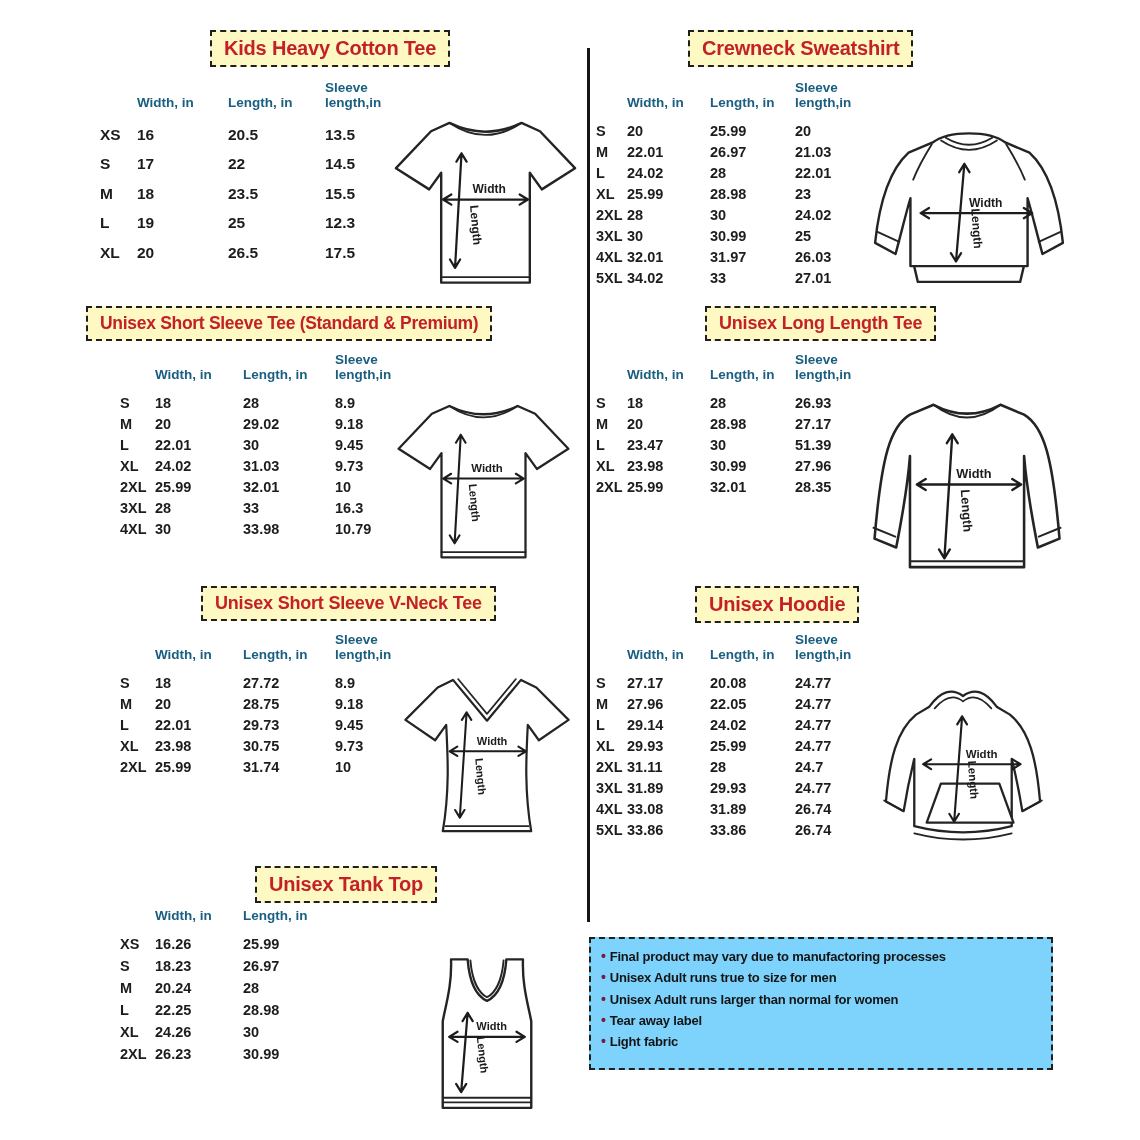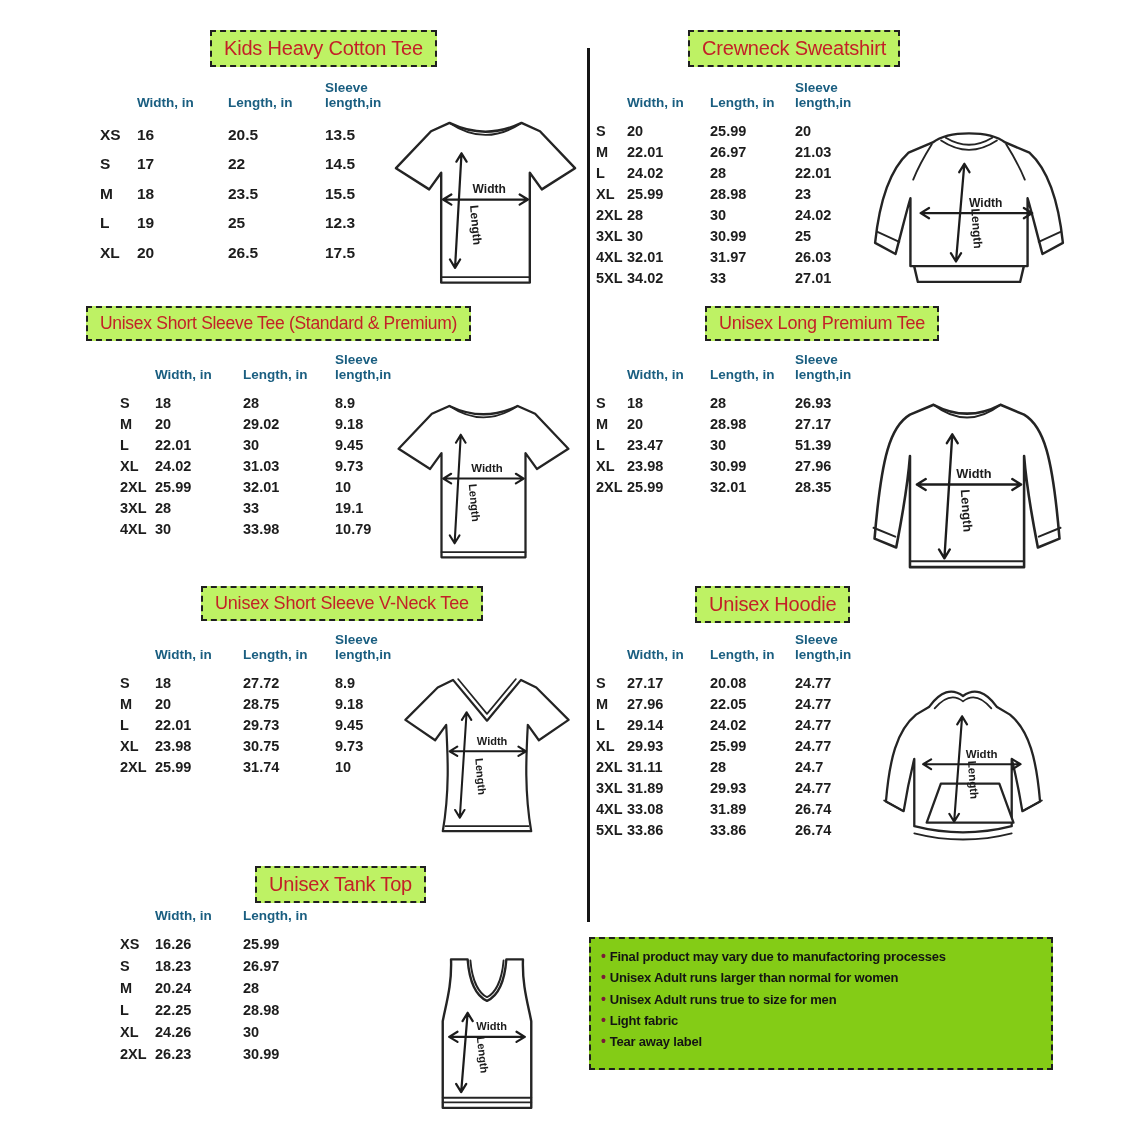--- a/index.html
+++ b/index.html
@@ -14,24 +14,24 @@
     width:1140px;height:1140px;background:#ffffff;
     font-family:"Liberation Sans", sans-serif;color:var(--ink);
     position:relative;overflow:hidden;
   }
   .abs{position:absolute;}
   .title-box{
     position:absolute;
     border:2.5px dashed #1f1f1f;
     padding:5px 12px;
     color:var(--red);
-    font-weight:normal;
+    font-weight:bold;
     font-size:20px;
     white-space:nowrap;
-    background:#bef264;
+    background:#fef9c3;
     letter-spacing:-0.2px;
   }
   .title-sm{font-size:17.5px;letter-spacing:-0.3px;}
   .title-md{font-size:18px;}
   .divider{
     position:absolute;left:587px;top:48px;width:3px;height:874px;
     background:#151515;
   }
   table.tbl{border-collapse:collapse;table-layout:fixed;}
   table.tbl th{
@@ -64,21 +64,21 @@
   .sec-right tbody td{height:21px;}
 
   .sec-tank th:nth-child(1),.sec-tank td:nth-child(1){width:35px;}
   .sec-tank th:nth-child(2),.sec-tank td:nth-child(2){width:88px;}
   .sec-tank th:nth-child(3),.sec-tank td:nth-child(3){width:92px;}
   .sec-tank tbody td{height:22px;}
 
   .notes-box{
     position:absolute;left:589px;top:937px;width:464px;height:133px;
     border:2.5px dashed #1f1f1f;box-sizing:border-box;
-    padding:7px 10px 0 10px;background:#84cc16;overflow:hidden;
+    padding:7px 10px 0 10px;background:#7dd3fc;overflow:hidden;
   }
   .note{
     font-size:13px;font-weight:bold;letter-spacing:-0.2px;
     line-height:20.3px;white-space:nowrap;color:#141414;
   }
   .note .dot{color:var(--maroon);margin-right:4px;font-size:14px;}
 
   svg.garment{position:absolute;}
   svg.garment .cloth{fill:#ffffff;stroke:#242424;stroke-width:2.6;stroke-linejoin:round;stroke-linecap:round;}
   svg.garment .thin{fill:none;stroke:#242424;stroke-width:2;stroke-linejoin:round;stroke-linecap:round;}
@@ -86,21 +86,21 @@
   svg.garment text{font-family:"Liberation Sans",sans-serif;font-weight:bold;font-size:13px;fill:#1c1c1c;}
 </style>
 </head>
 <body>
 
 <div class="divider"></div>
 
 <div class="title-box" style="left:210px;top:30px;">Kids Heavy Cotton Tee</div>
 <div class="title-box" style="left:688px;top:30px;">Crewneck Sweatshirt</div>
 <div class="title-box title-sm" style="left:86px;top:306px;">Unisex Short Sleeve Tee (Standard &amp; Premium)</div>
-<div class="title-box title-md" style="left:705px;top:306px;">Unisex Long Premium Tee</div>
+<div class="title-box title-md" style="left:705px;top:306px;">Unisex Long Length Tee</div>
 <div class="title-box title-md" style="left:201px;top:586px;">Unisex Short Sleeve V-Neck Tee</div>
 <div class="title-box" style="left:695px;top:586px;">Unisex Hoodie</div>
 <div class="title-box" style="left:255px;top:866px;">Unisex Tank Top</div>
 
 <div class="abs sec-kids" style="left:100px;top:80px;">
     <table class="tbl">
       <thead>
         <tr>
           <th></th>
           <th>Width, in</th>
@@ -245,21 +245,21 @@
         <tr>
           <td>2XL</td>
           <td>25.99</td>
           <td>32.01</td>
           <td>10</td>
         </tr>
         <tr>
           <td>3XL</td>
           <td>28</td>
           <td>33</td>
-          <td>19.1</td>
+          <td>16.3</td>
         </tr>
         <tr>
           <td>4XL</td>
           <td>30</td>
           <td>33.98</td>
           <td>10.79</td>
         </tr>
       </tbody>
     </table>
   </div>
@@ -558,17 +558,17 @@
     </g>
   <g class="arrow">
       <path d="M44,66 L37,152 M38.5,75 L44,66 L49.5,75 M31.5,143 L37,152 L42.5,143"></path>
     </g>
   <text x="70" y="85" text-anchor="middle" style="font-size:12px">Width</text>
   <text x="56" y="112" text-anchor="middle" style="font-size:12px" transform="rotate(84 56 112)">Length</text>
 </svg>
 
 <div class="notes-box" id="notes">
     <div class="note"><span class="dot">•</span>Final product may vary due to manufactoring processes</div>
+    <div class="note"><span class="dot">•</span>Unisex Adult runs true to size for men</div>
     <div class="note"><span class="dot">•</span>Unisex Adult runs larger than normal for women</div>
-    <div class="note"><span class="dot">•</span>Unisex Adult runs true to size for men</div>
+    <div class="note"><span class="dot">•</span>Tear away label</div>
     <div class="note"><span class="dot">•</span>Light fabric</div>
-    <div class="note"><span class="dot">•</span>Tear away label</div>
   </div>
 
 </body></html>

